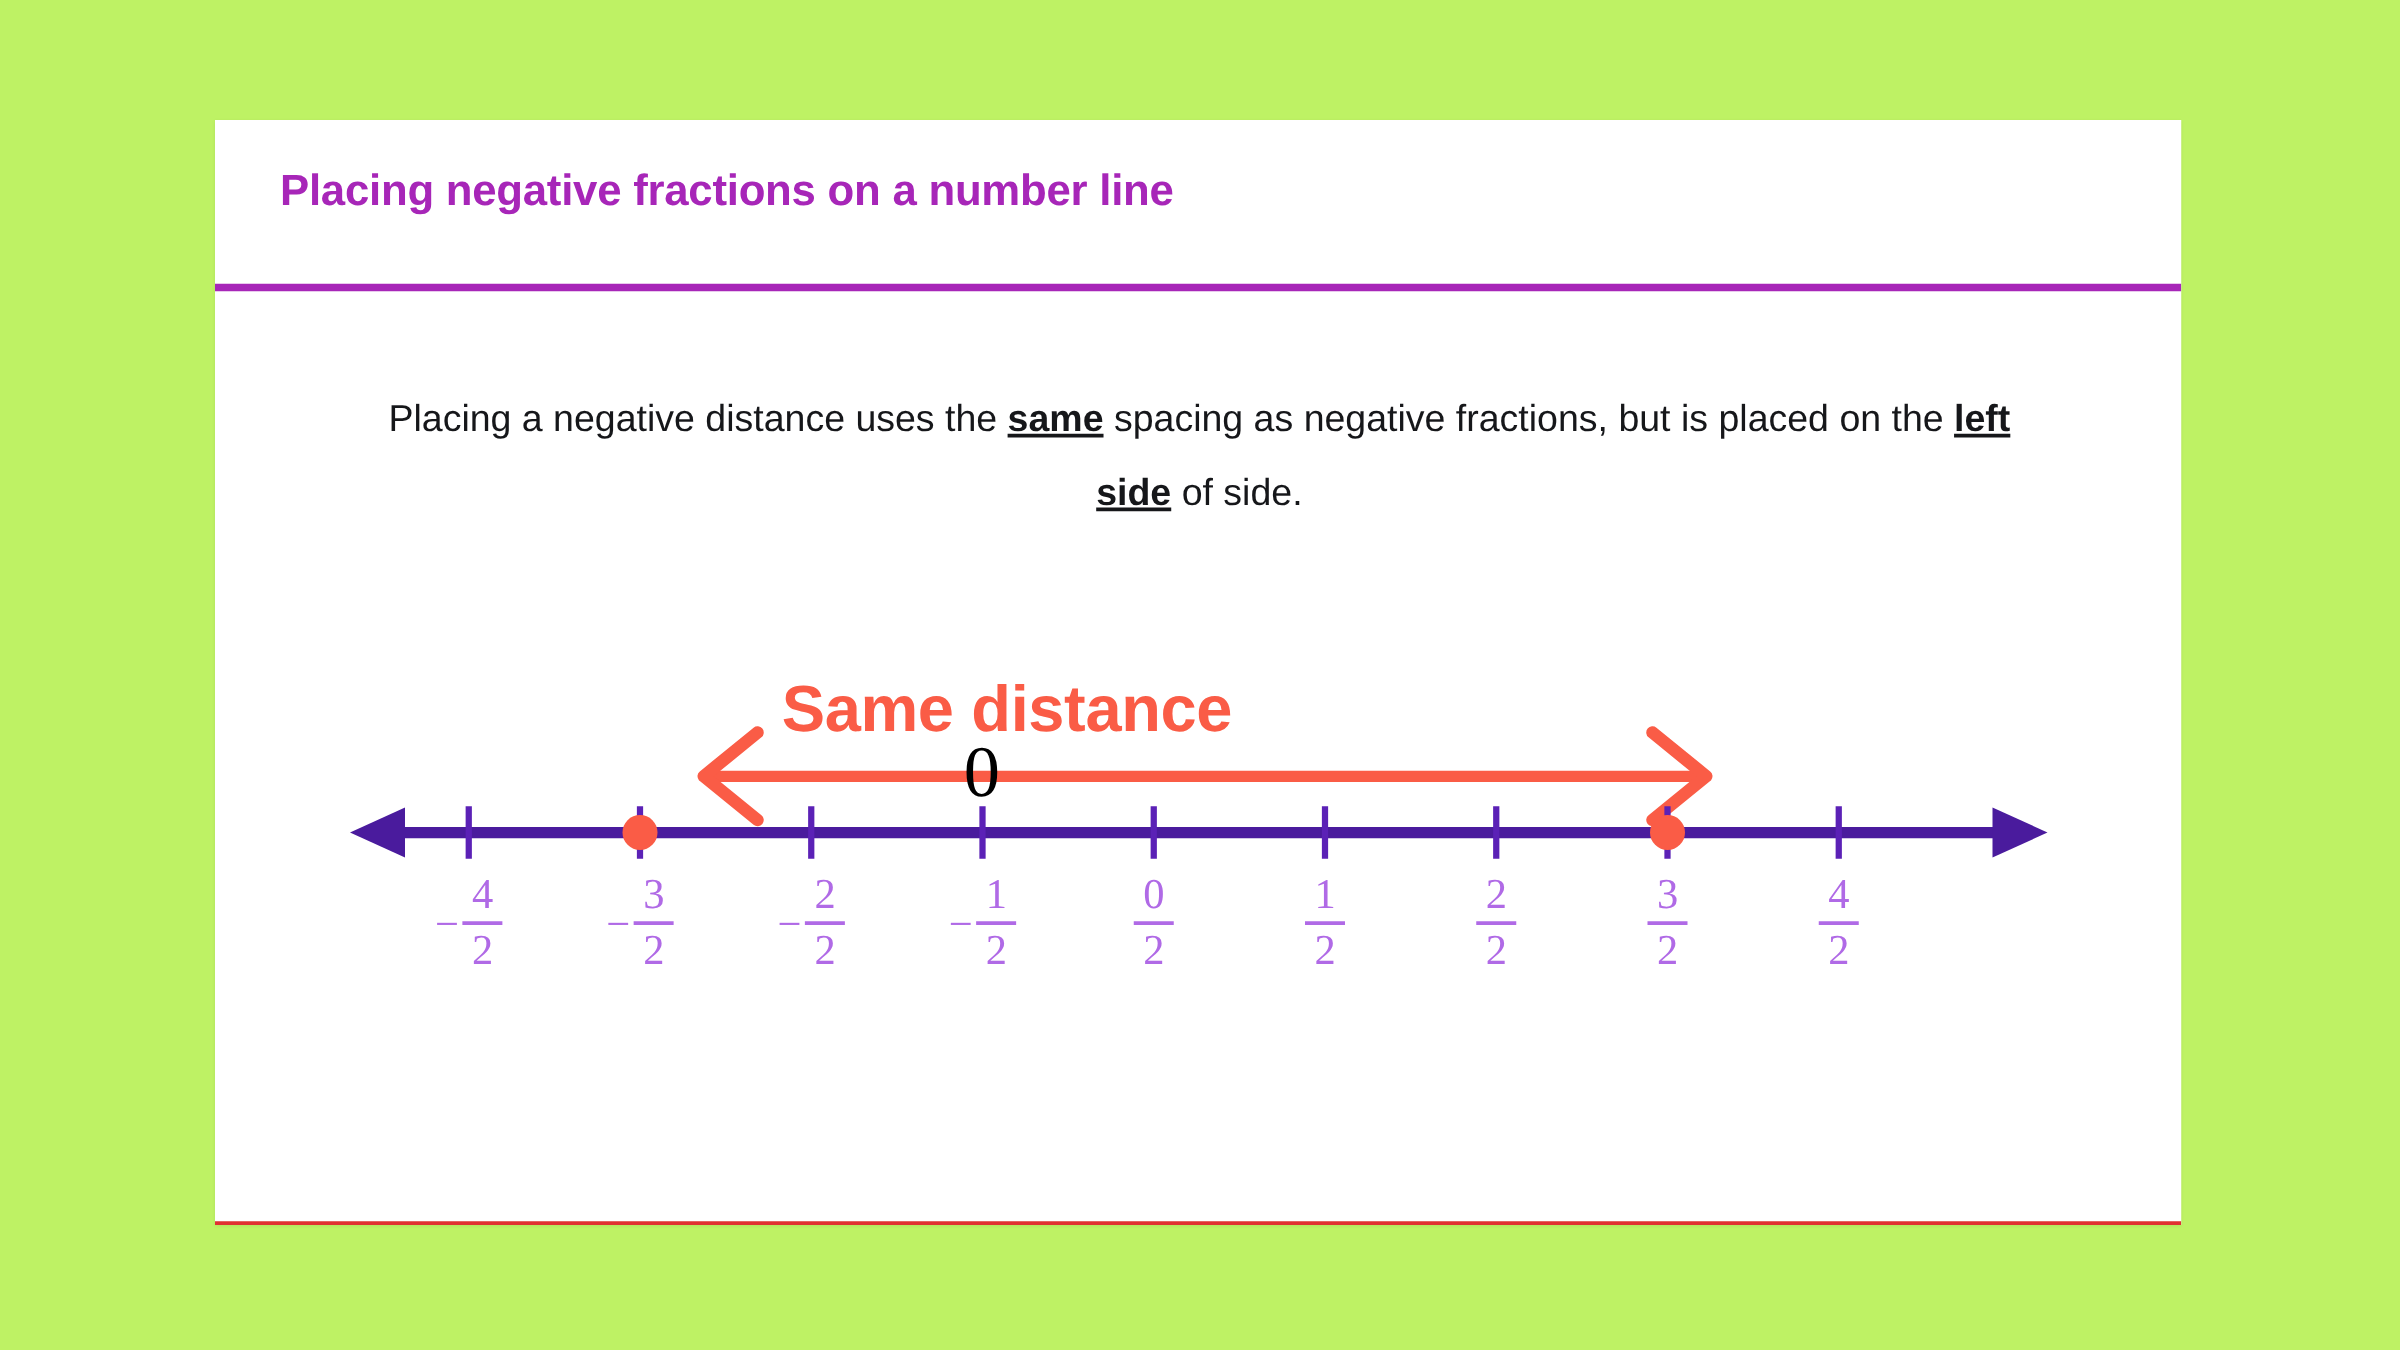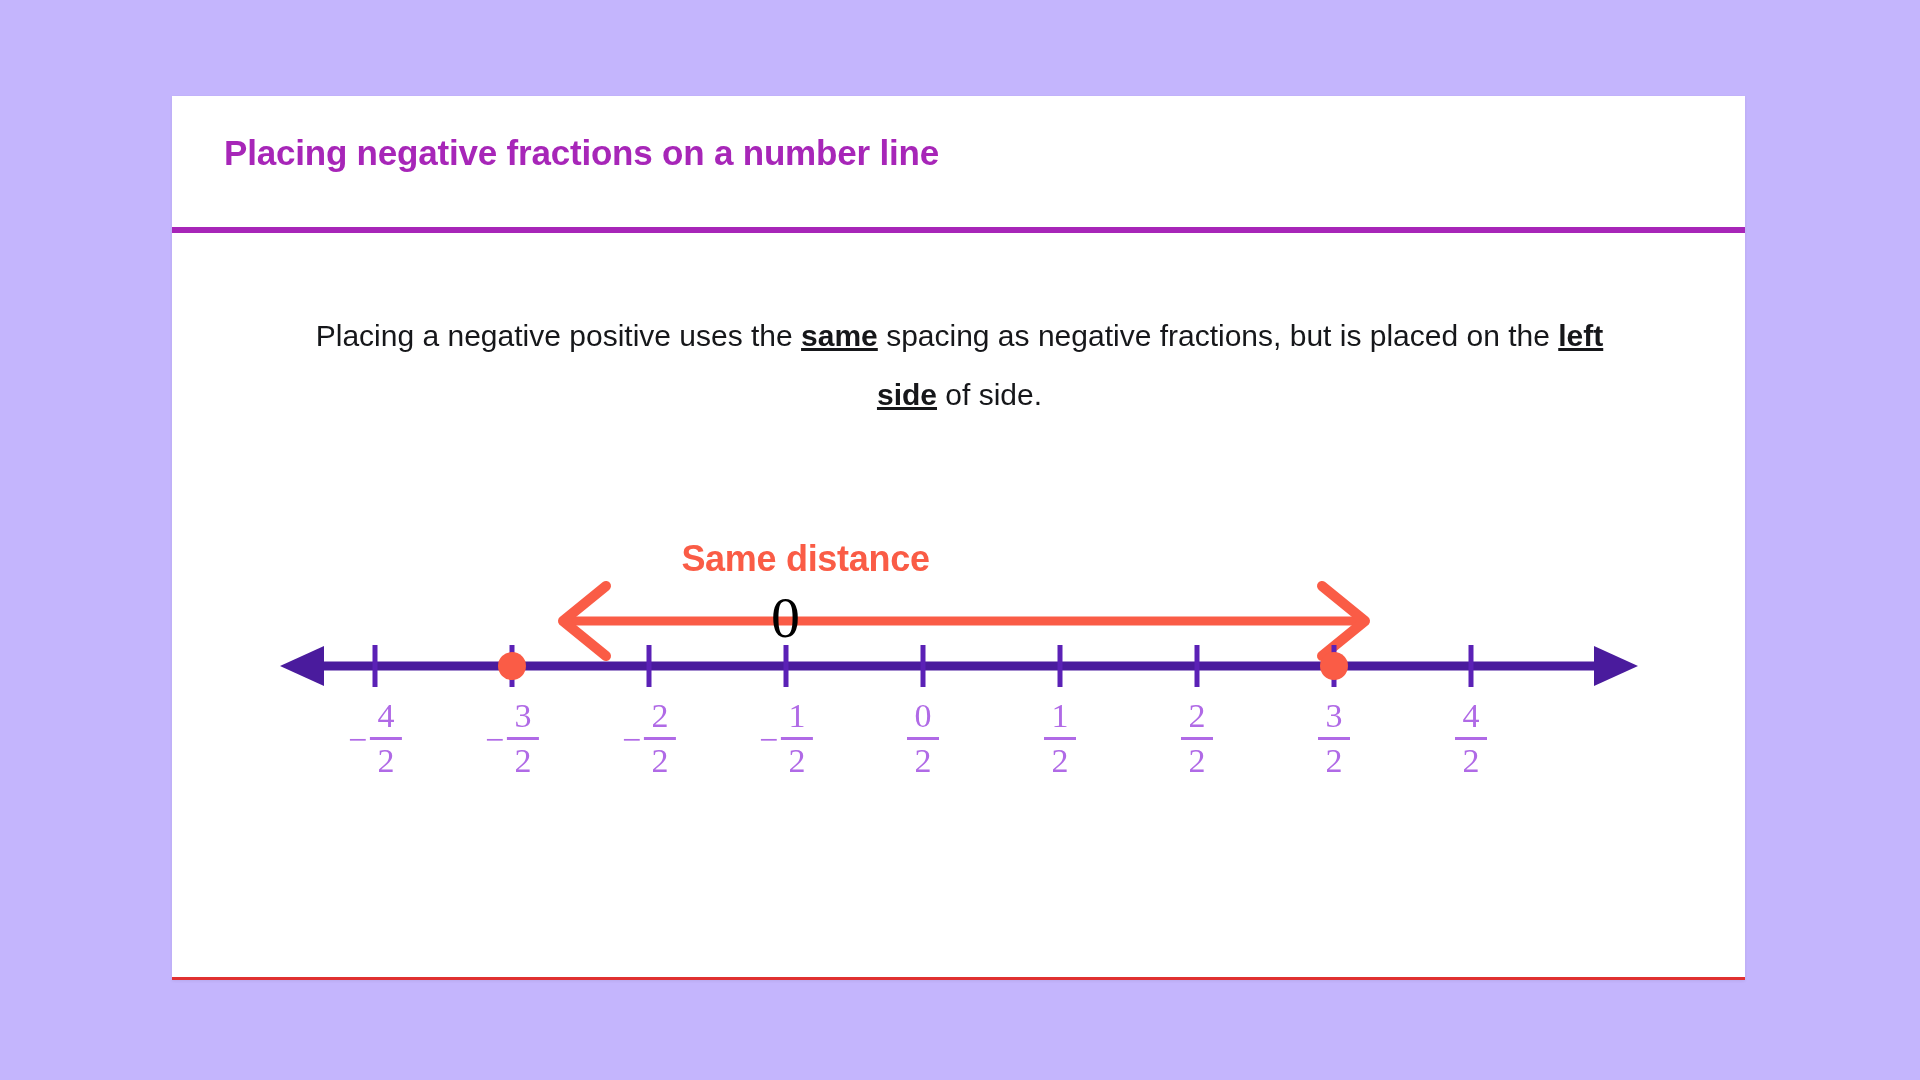--- a/index.html
+++ b/index.html
@@ -9,21 +9,21 @@
     height: 1080px;
     background: #f7f7f7;
     font-family: "Liberation Sans", sans-serif;
     overflow: hidden;
   }
 
   .page {
     position: relative;
     width: 1920px;
     height: 1080px;
-    background: #c4b5fd;
+    background: #bef264;
   }
 
   
   .card {
     position: absolute;
     left: 172px;
     top: 96px;
     width: 1573px;
     height: 884px;
     background: #ffffff;
@@ -89,21 +89,21 @@
   }
 
   .fig-svg { display: block; }
 
   .same-distance-label {
     position: absolute;
     left: 0;
     top: 42px;
     width: 1573px;
     text-align: center;
-    font-size: 36px;
+    font-size: 52px;
     font-weight: 700;
     color: #fa5c46;
     letter-spacing: -0.3px;
     transform: translateX(-153px);
   }
 
   .zero-marker {
     position: absolute;
     left: 0;
     top: 93px;
@@ -176,21 +176,21 @@
 
   <div class="card">
 
     <div class="card-header">
       <div class="card-title">Placing negative fractions on a number line</div>
     </div>
 
     <div class="header-rule"></div>
 
     <div class="body-copy">
-      <span><span>Placing a negative positive uses the </span><b>same</b><span> spacing as negative fractions, but is placed</span></span>
+      <span><span>Placing a negative distance uses the </span><b>same</b><span> spacing as negative fractions, but is placed</span></span>
       <span><span>on the </span><b>left side</b><span> of side.</span></span>
     </div>
 
     <div class="figure">
 
       <div class="same-distance-label">Same distance</div>
 
       <div class="zero-marker">0</div>
 
       <svg class="fig-svg" width="1573" height="380" viewBox="0 0 1573 380">

